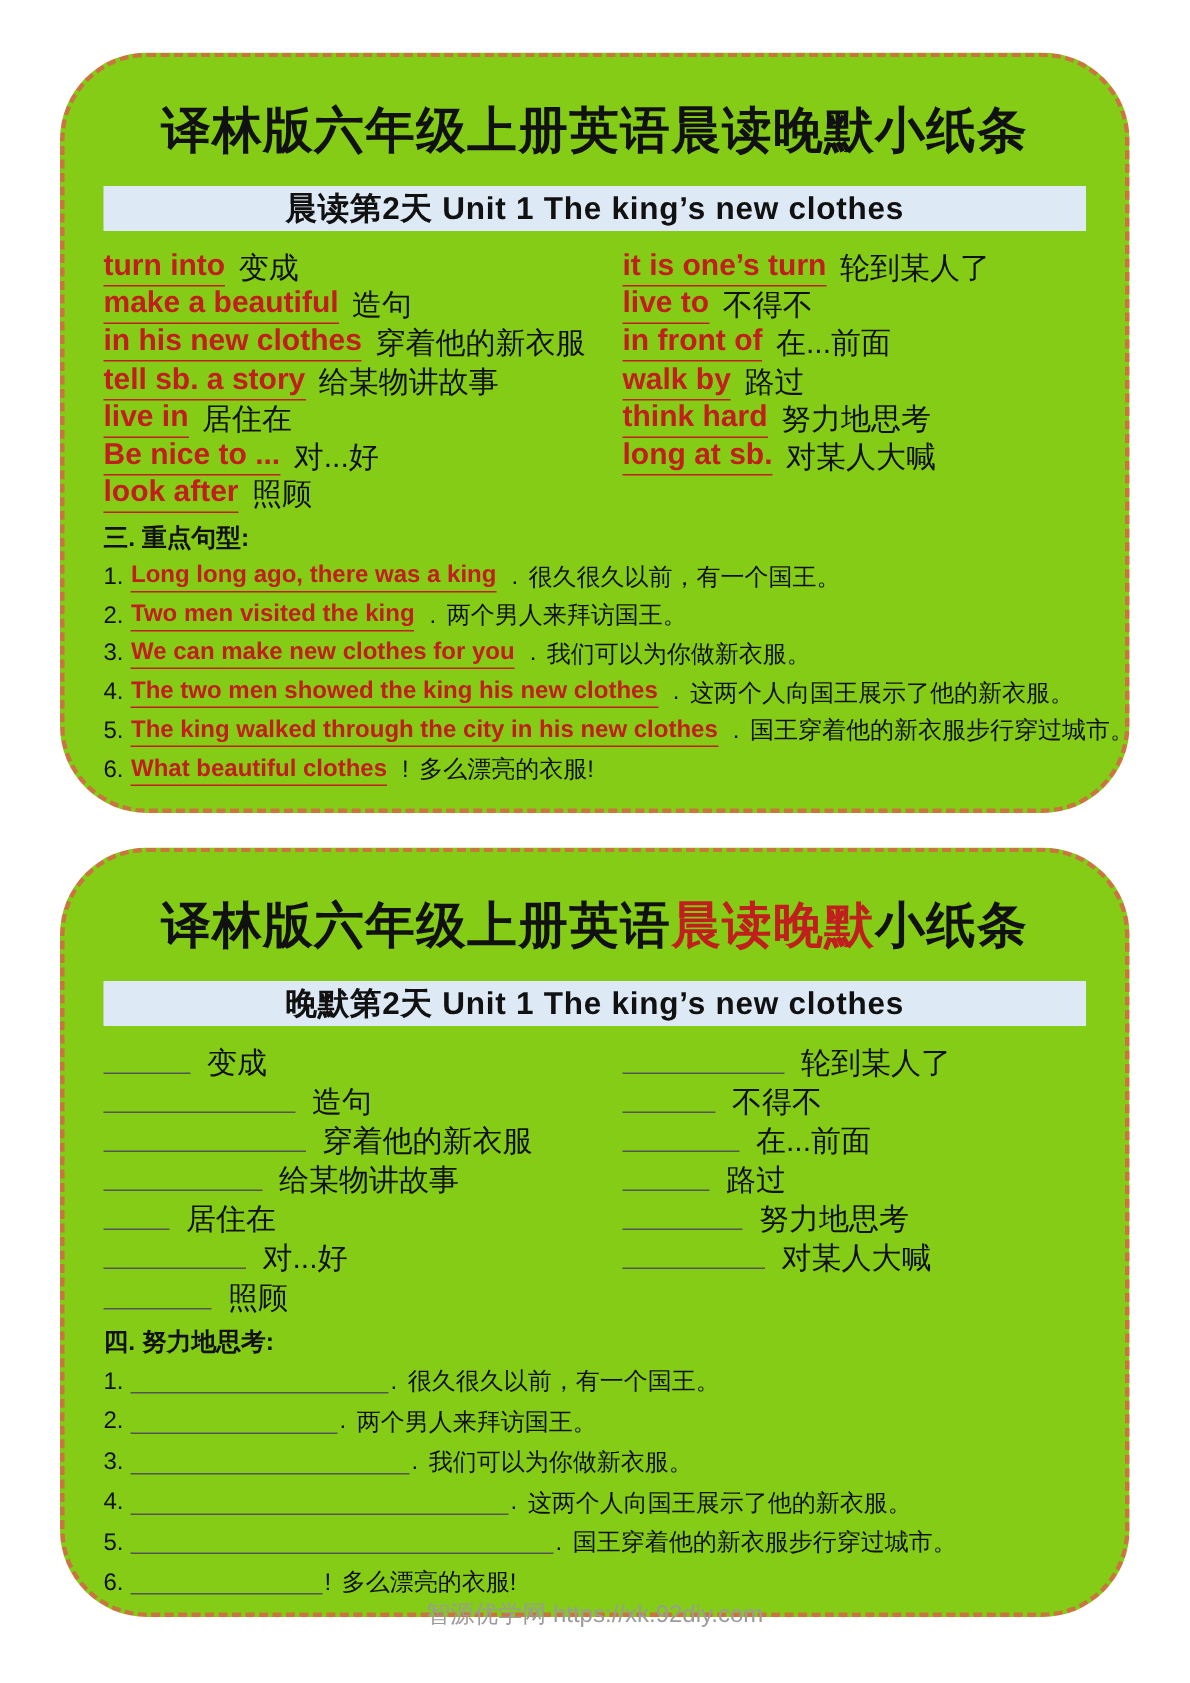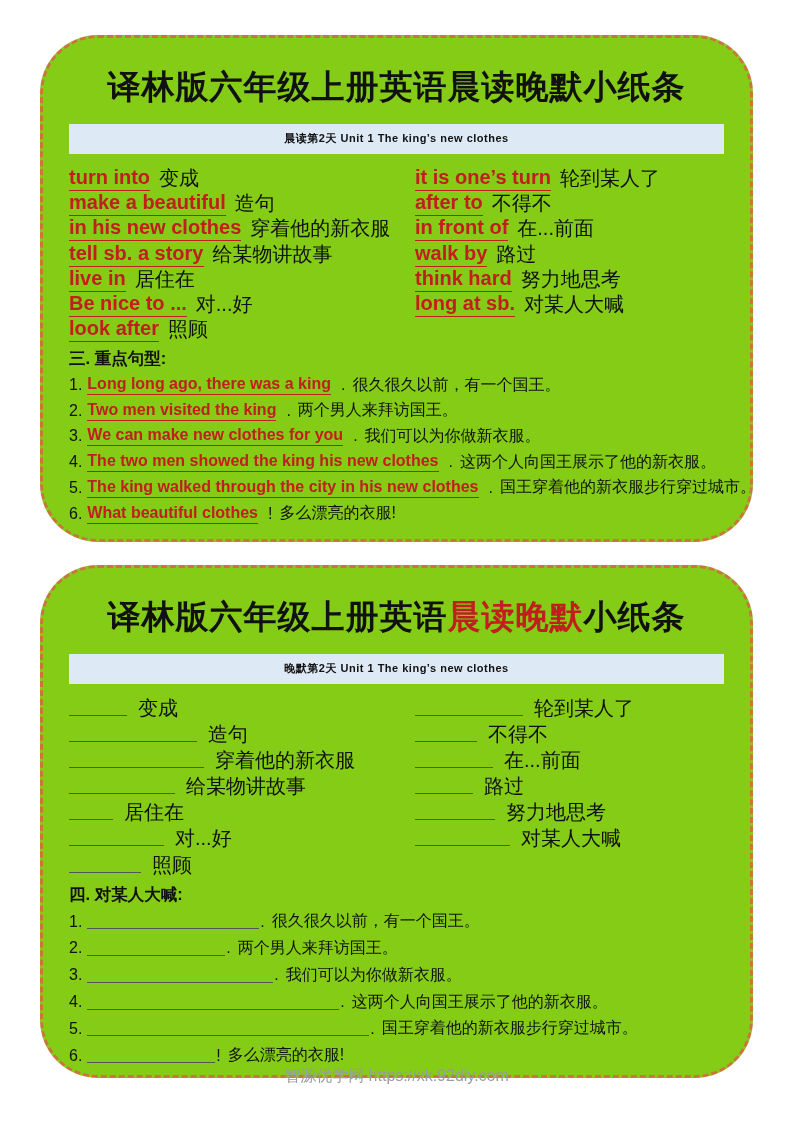--- a/index.html
+++ b/index.html
@@ -20,21 +20,21 @@
   .card-morning{margin-top:35px;}
   .card-evening{margin-top:23px;height:513px;}
   .title{
     text-align:center;font-size:33px;font-weight:bold;letter-spacing:1px;
     margin:4px 0 0;line-height:1.18;white-space:nowrap;
   }
   .red{color:var(--red);}
   .bar{
     margin-top:17px;background:var(--bar-bg);height:30px;
     display:flex;align-items:center;justify-content:center;
-    font-weight:bold;font-size:11px;letter-spacing:.5px;
+    font-weight:bold;font-size:21px;letter-spacing:.5px;
   }
   .cols{display:flex;margin-top:12px;font-size:20px;}
   .col-left{width:346px;flex:none;}
   .col-right{flex:1;}
   .phrase-row{height:25.2px;display:flex;align-items:center;white-space:nowrap;}
   .en{
     color:var(--red);font-weight:bold;
     border-bottom:1.5px solid var(--red);padding-bottom:1px;margin-right:9px;
   }
   .zh{color:var(--ink);}
@@ -93,21 +93,21 @@
           <span class="en">look after</span>
           <span class="zh">照顾</span>
         </div>
       </div>
     <div class="col-right">
         <div class="phrase-row">
           <span class="en">it is one’s turn</span>
           <span class="zh">轮到某人了</span>
         </div>
         <div class="phrase-row">
-          <span class="en">after to</span>
+          <span class="en">live to</span>
           <span class="zh">不得不</span>
         </div>
         <div class="phrase-row">
           <span class="en">in front of</span>
           <span class="zh">在...前面</span>
         </div>
         <div class="phrase-row">
           <span class="en">walk by</span>
           <span class="zh">路过</span>
         </div>
@@ -218,21 +218,21 @@
         <div class="blank-row">
           <span class="blank" style="width: 80px;"></span>
           <span class="zh">努力地思考</span>
         </div>
         <div class="blank-row">
           <span class="blank" style="width: 95px;"></span>
           <span class="zh">对某人大喊</span>
         </div>
       </div>
   </div>
-  <div class="heading">四. 对某人大喊:</div>
+  <div class="heading">四. 努力地思考:</div>
   <div class="sentences">
       <div class="sent">
         <span class="num">1.</span>
         <span class="blank" style="width: 172px; margin-right: 0px;"></span>
         <span class="punct">.</span>
         <span class="zh">很久很久以前，有一个国王。</span>
       </div>
       <div class="sent">
         <span class="num">2.</span>
         <span class="blank" style="width: 138px; margin-right: 0px;"></span>

